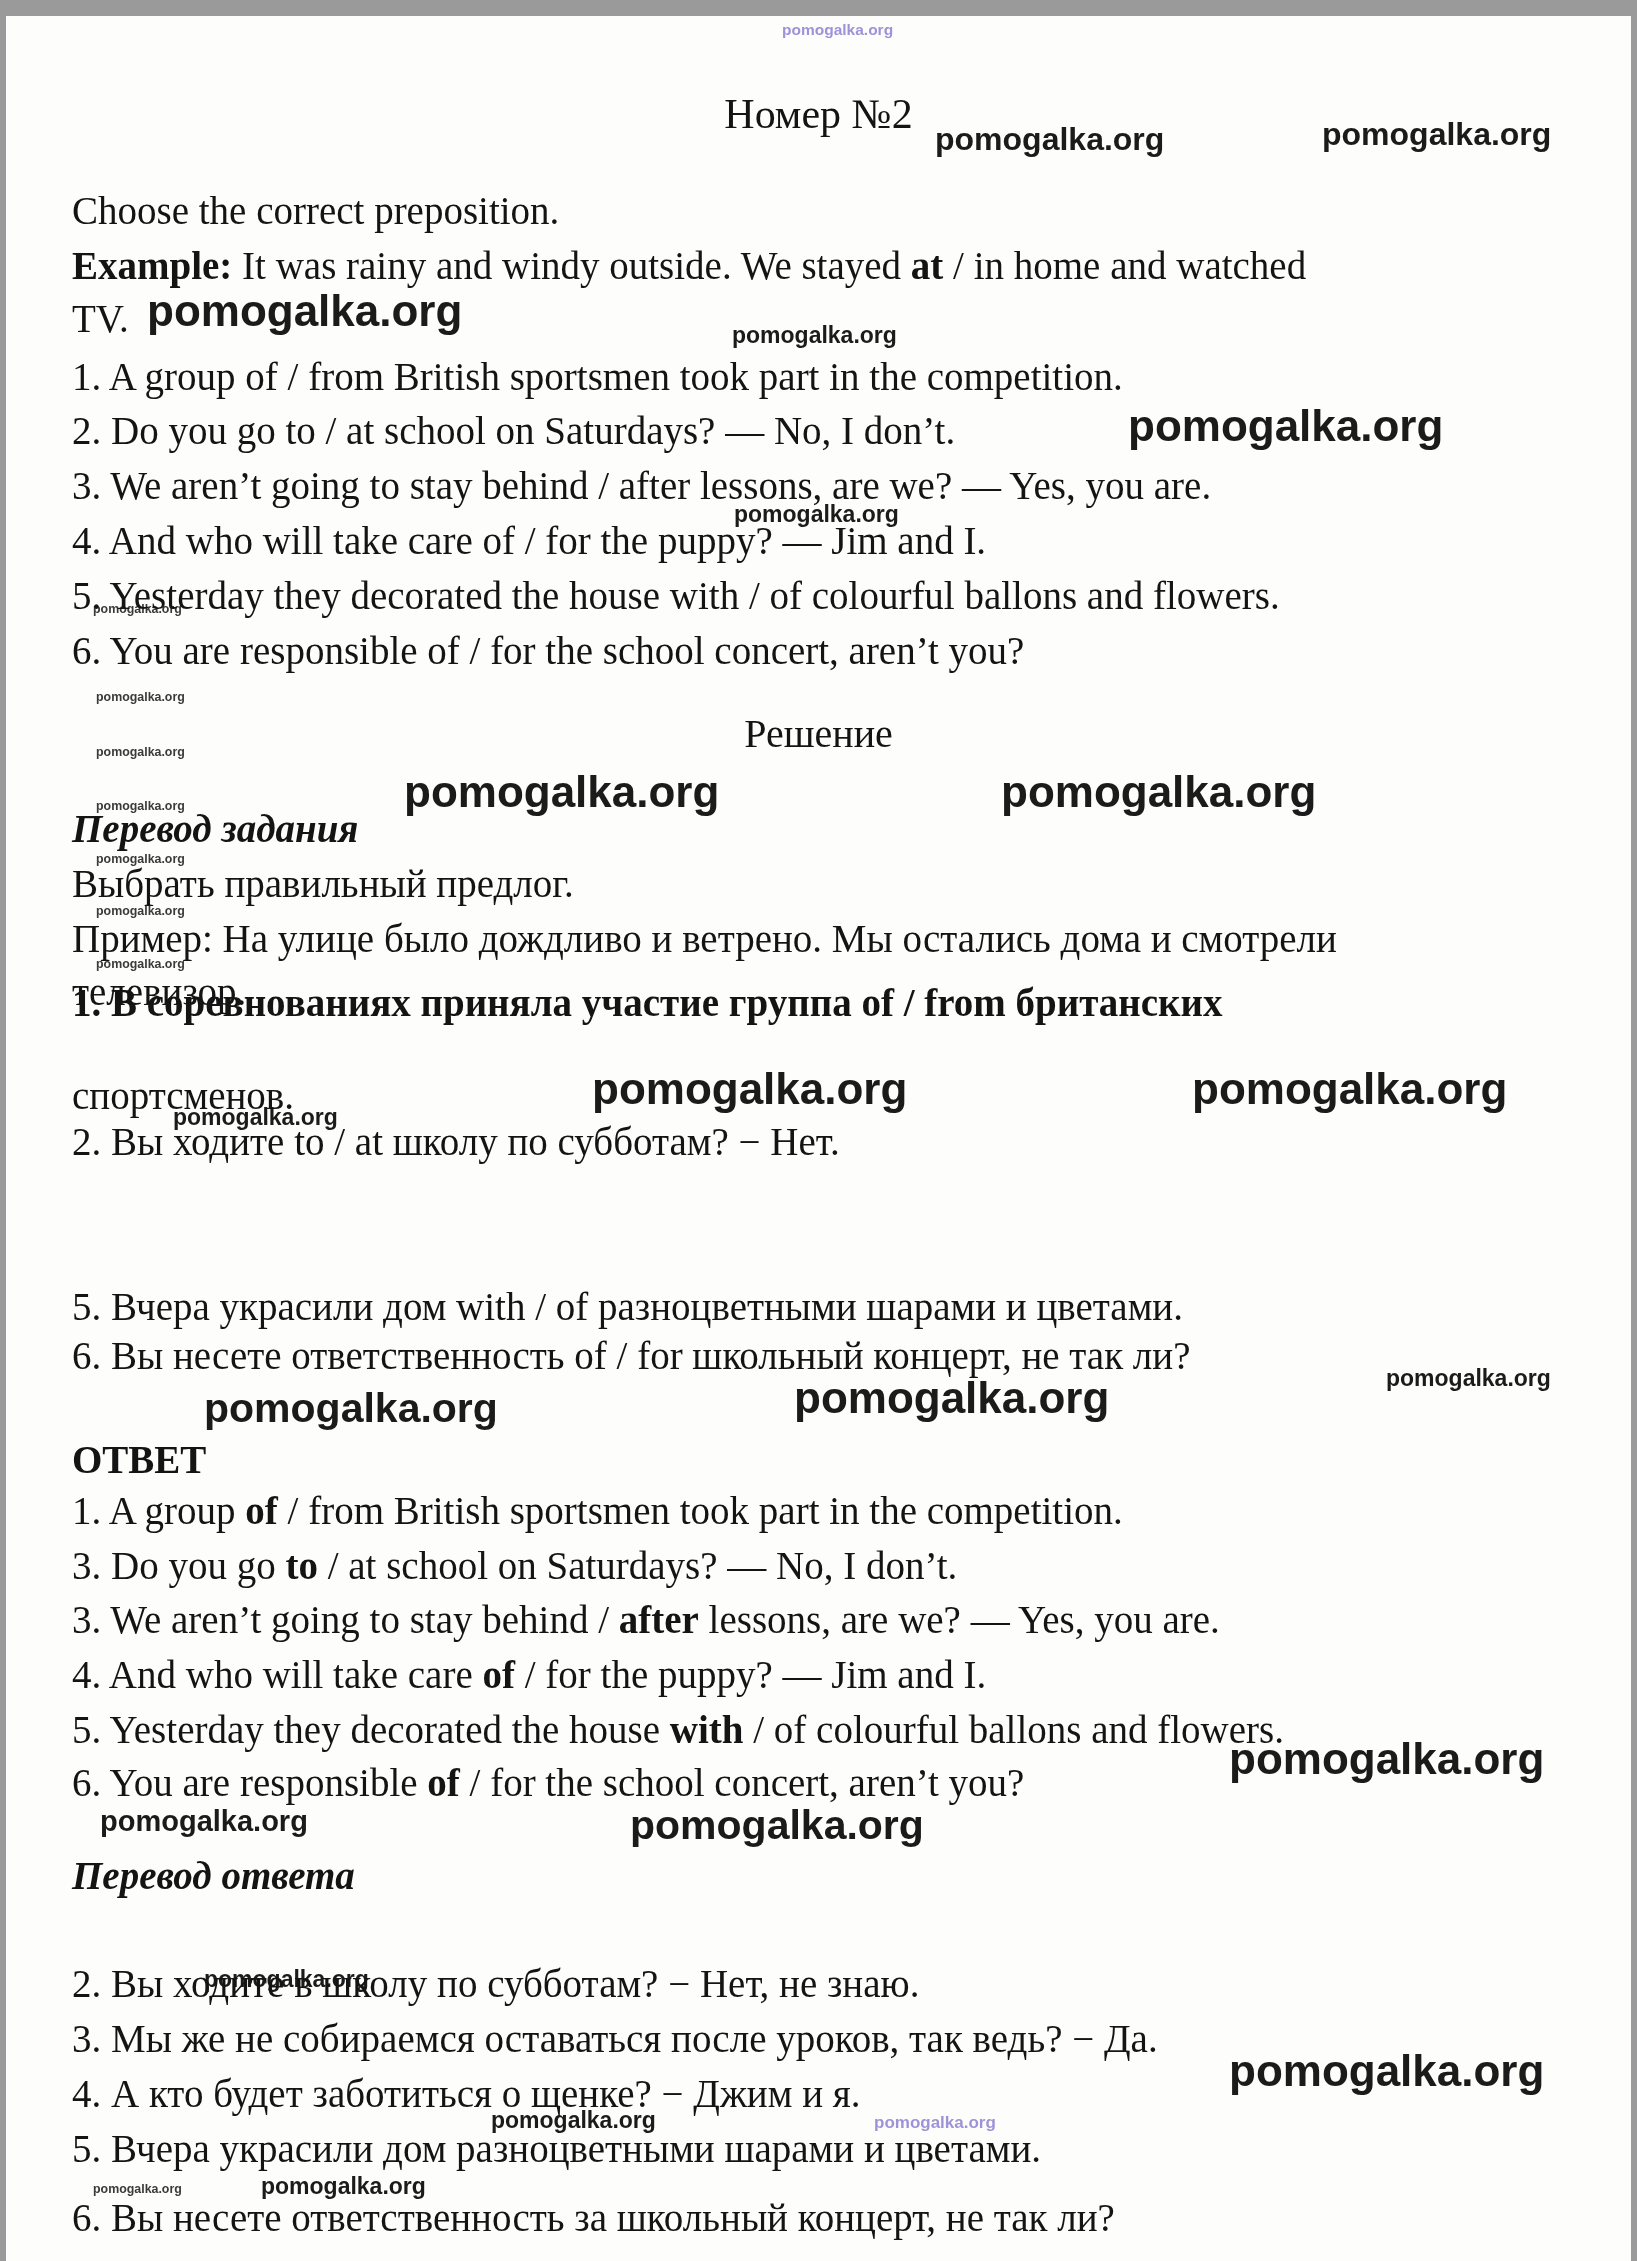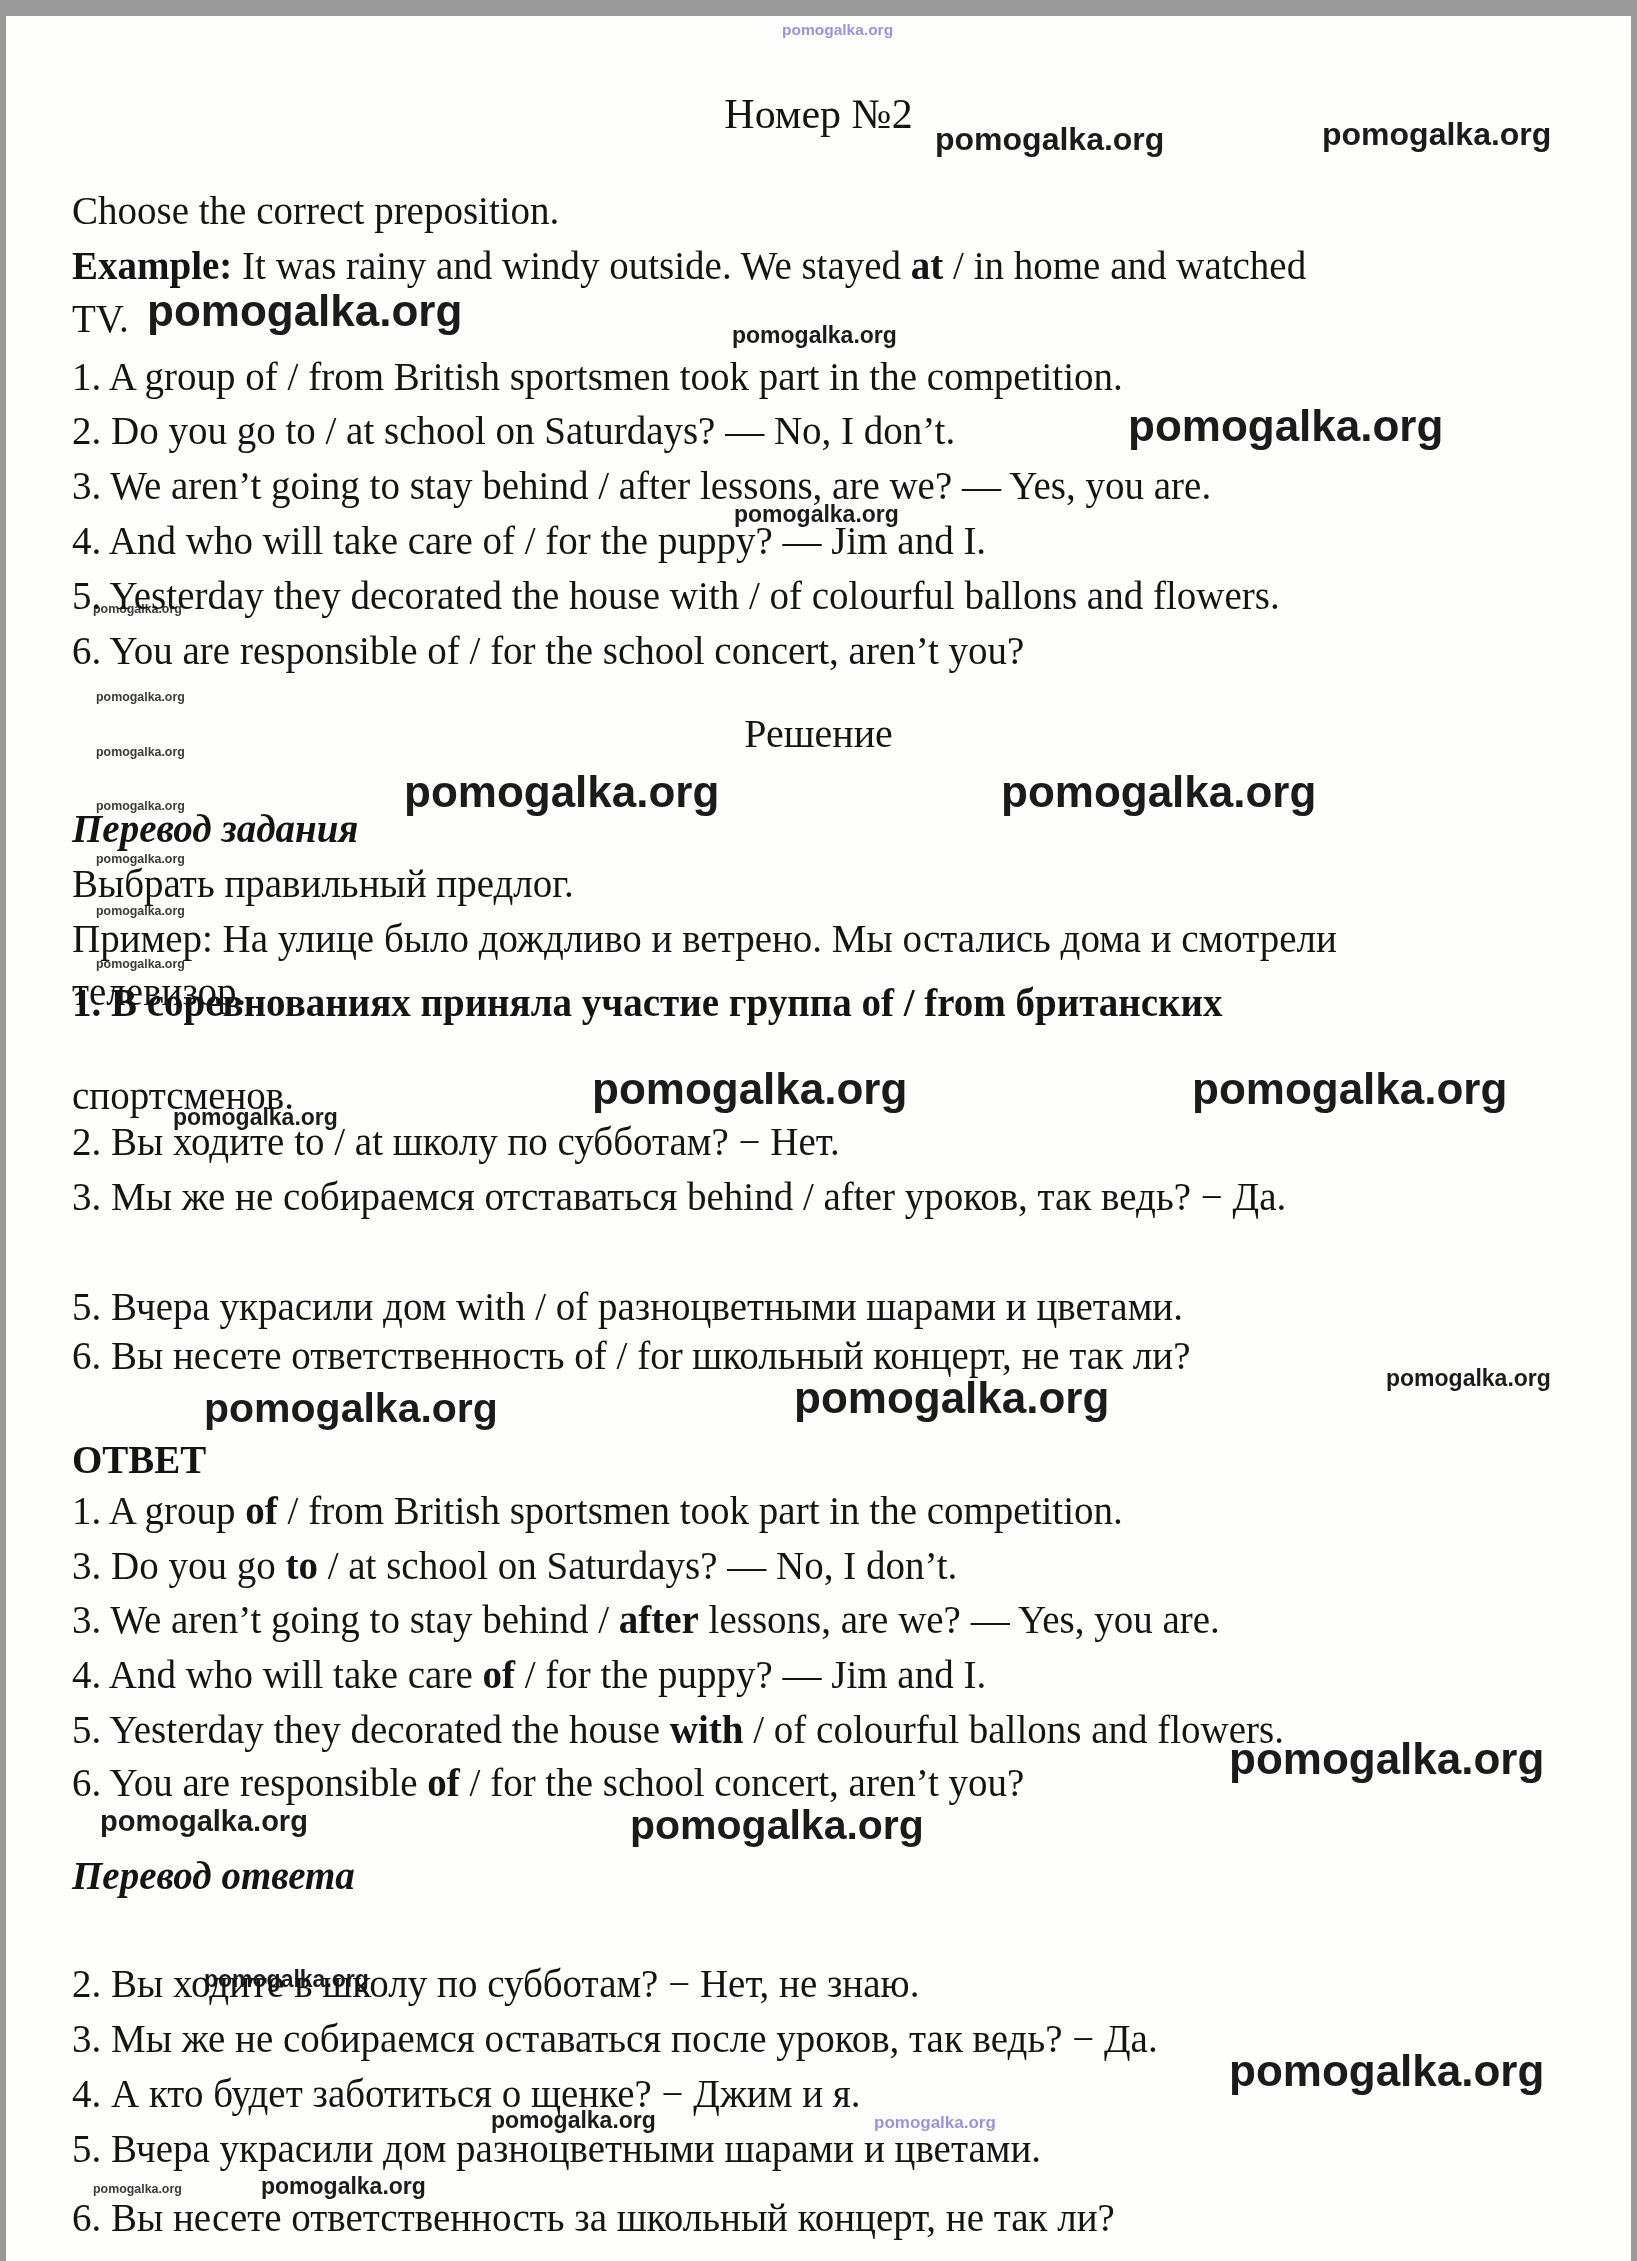--- a/index.html
+++ b/index.html
@@ -93,21 +93,20 @@
 
   <div class="tline center h-solution" style="top:694px;">Решение</div>
 
   <div class="tline bi" style="top:790px;">Перевод задания</div>
   <div class="tline" style="top:900px;">Пример: На улице было дождливо и ветрено. Мы остались дома и смотрели</div>
   <div class="tline" style="top:845px;">Выбрать правильный предлог.</div>
   <div class="tline" style="top:953px;">телевизор.</div>
   <div class="tline" style="top:964px;font-weight:bold;">1. В соревнованиях приняла участие группа of / from британских</div>
   <div class="tline" style="top:1057px;">спортсменов.</div>
   <div class="tline" style="top:1103px;">2. Вы ходите to / at школу по субботам? − Нет.</div>
-  <div class="tline" style="top:1158px;">3. Мы же не собираемся отставаться behind / after уроков, так ведь? − Да.</div>
   <div class="tline" style="top:1268px;">5. Вчера украсили дом with / of разноцветными шарами и цветами.</div>
   <div class="tline" style="top:1317px;text-align:right;">6. Вы несете ответственность of / for школьный концерт, не так ли?</div>
 
   <div class="tline b" style="top:1421px;">ОТВЕТ</div>
 
   <div class="tline" style="top:1472px;">
     <span>1. A group </span><span class="b">of</span><span> / from British sportsmen took part in the competition.</span>
   </div>
   <div class="tline" style="top:1527px;">
     <span>3. Do you go </span><span class="b">to</span><span> / at school on Saturdays? — No, I don’t.</span>

